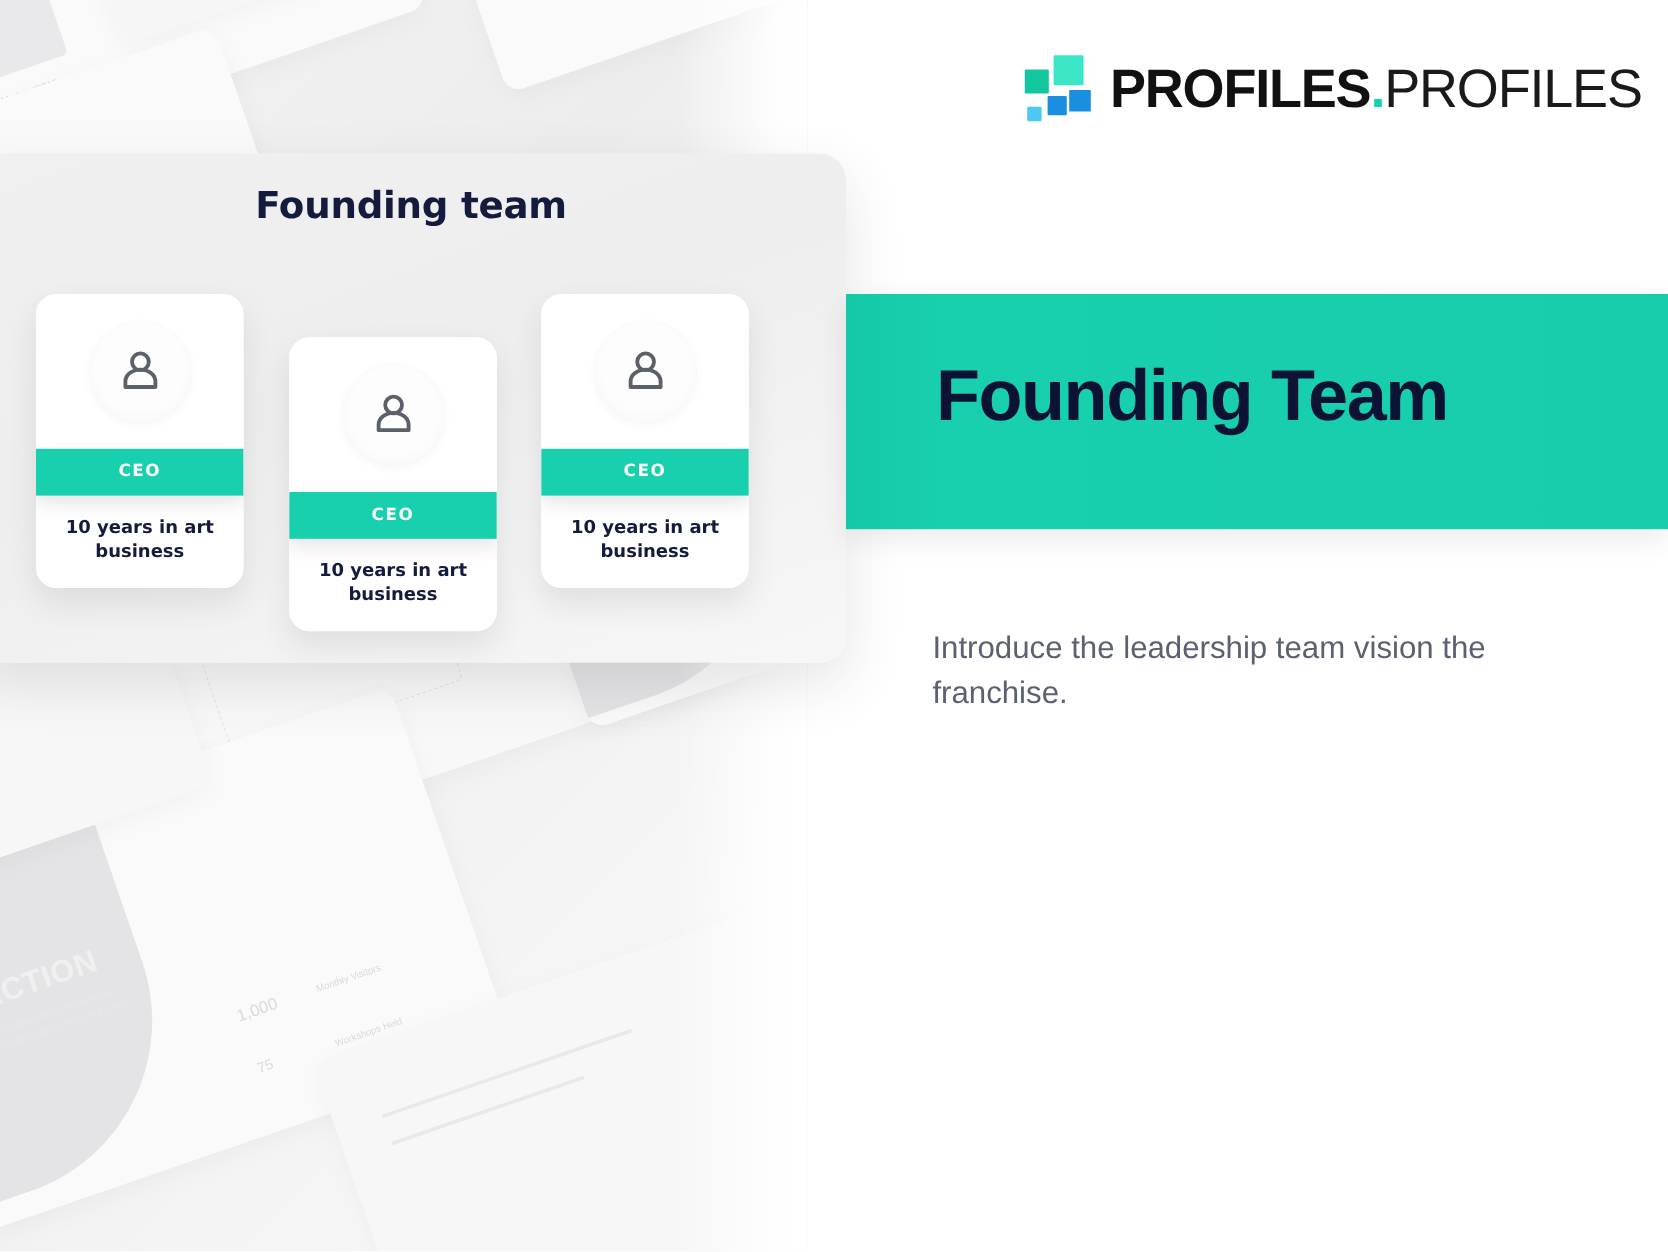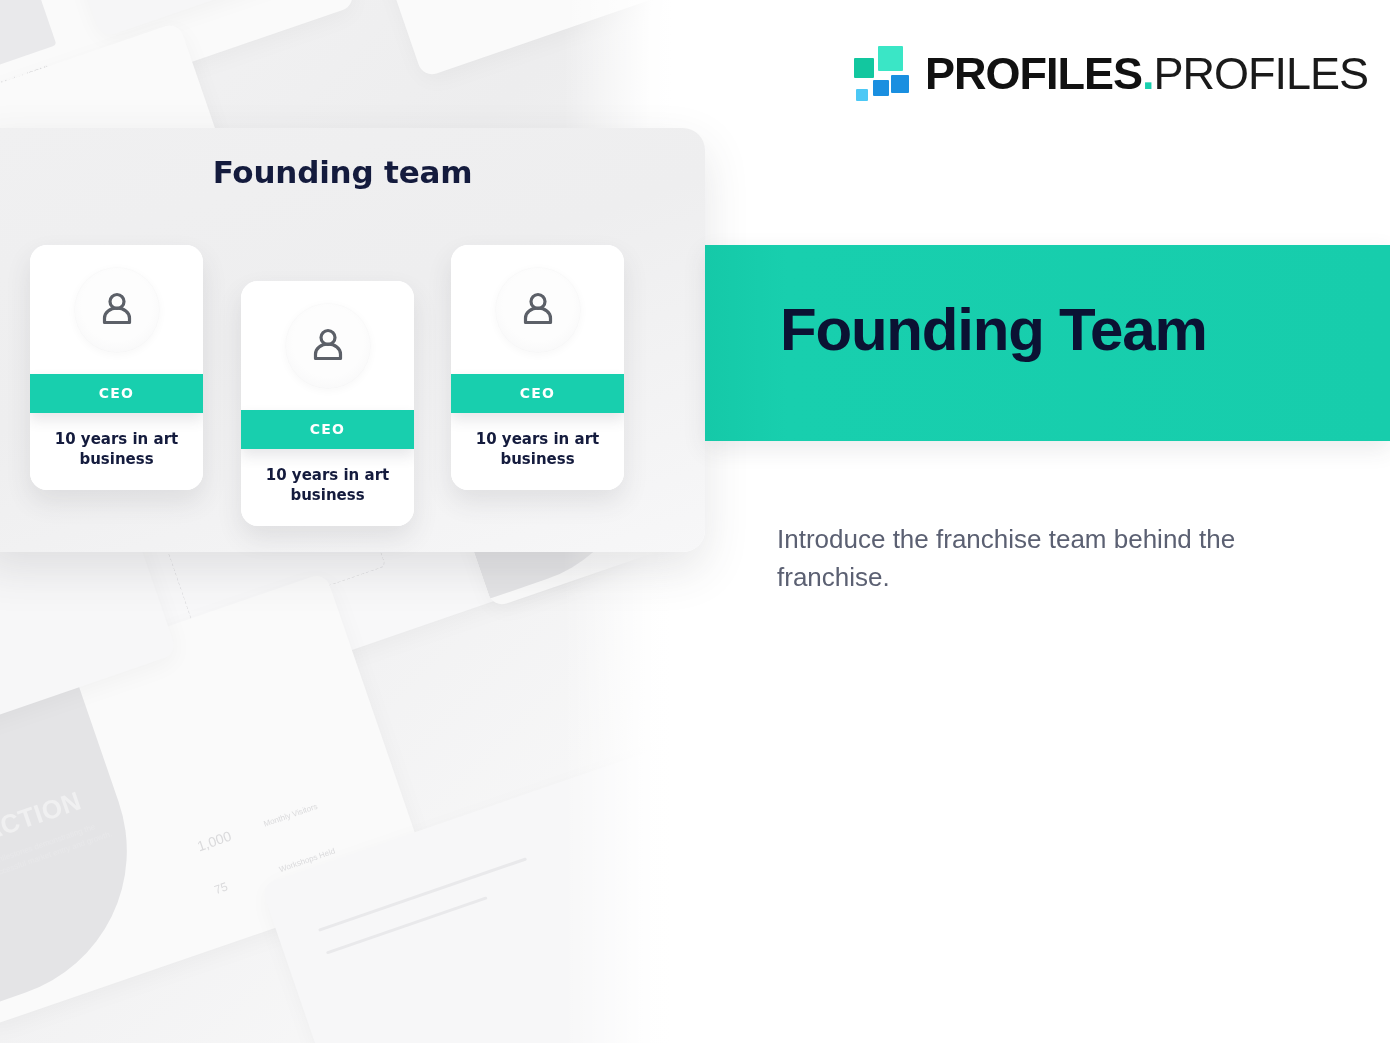--- a/index.html
+++ b/index.html
@@ -258,16 +258,16 @@
       <i class="lm5"></i>
     </span>
     <span class="logo-text"><span class="b">PROFILES</span><span class="dot">.</span><span class="l">PROFILES</span></span>
   </div>
 
   <div class="teal-band">
     <div class="band-title">Founding Team</div>
   </div>
 
   <div class="body-copy">
-    <p>Introduce the franchise team behind the franchise.</p>
+    <p>Introduce the leadership team vision the franchise.</p>
   </div>
 
 </div>
 
 </body></html>

